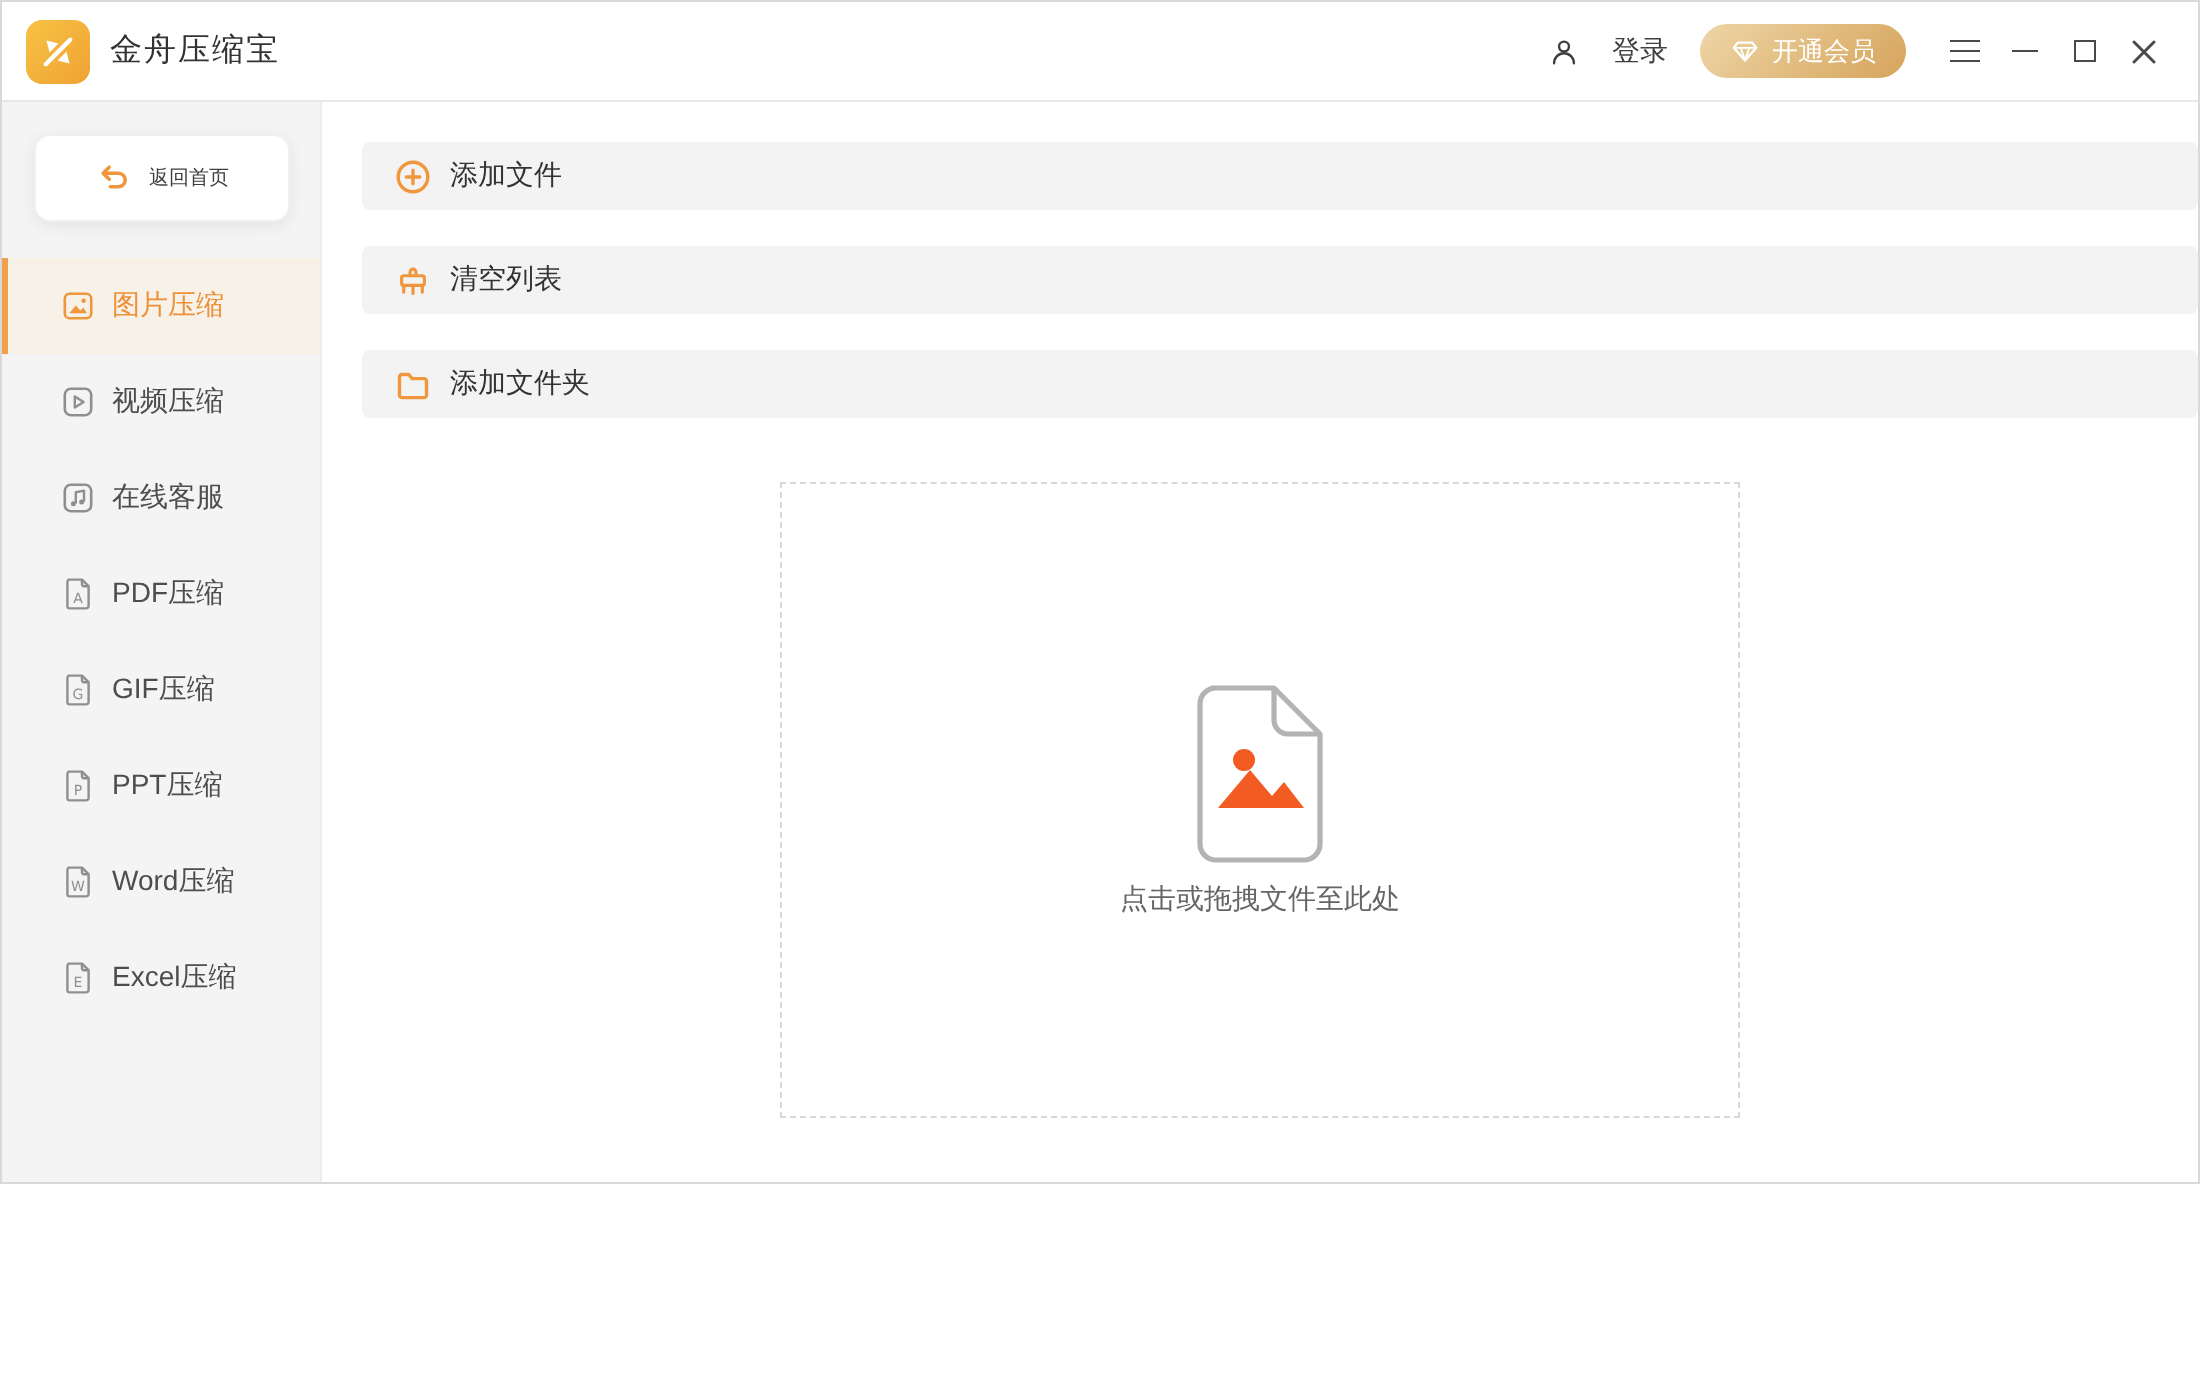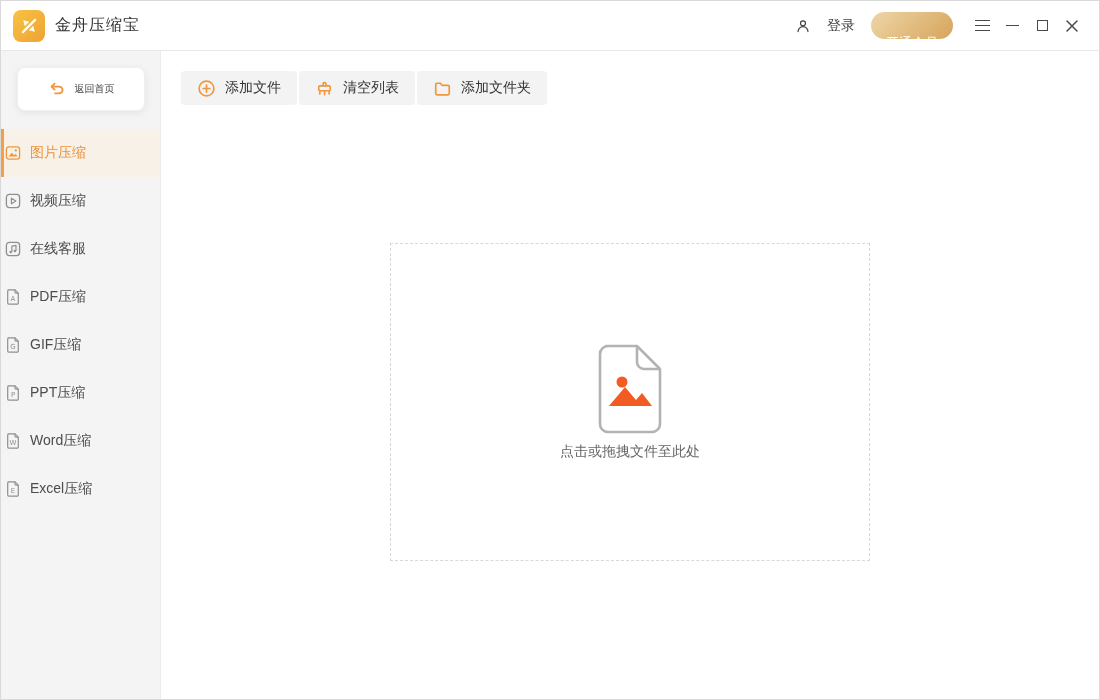--- a/index.html
+++ b/index.html
@@ -1,48 +1,48 @@
 <!DOCTYPE html>
 <html><head>
 <meta charset="utf-8">
 <style>
   * { margin:0; padding:0; box-sizing:border-box; }
   html,body { width:1100px; height:700px; }
   body { font-family:"Liberation Sans","DejaVu Sans",sans-serif; background:#fff; color:#333; }
 
-  .window { width:1100px; height:700px; display:flex; flex-direction:column; border:1px solid #d9d9d9; background:#fff; overflow:hidden; }
+  .window { width:1100px; height:592px; display:flex; flex-direction:column; border:1px solid #d9d9d9; background:#fff; overflow:hidden; }
 
   
   .titlebar { height:50px; flex:0 0 50px; display:flex; align-items:center; background:#fff; border-bottom:1px solid #e8e8e8; padding:0 14px 0 12px; }
   .logo { width:32px; height:32px; border-radius:8px; background:linear-gradient(135deg,#f7c244,#efa233); display:flex; align-items:center; justify-content:center; }
   .app-title { font-size:16px; color:#333; margin-left:10px; letter-spacing:1px; }
   .tb-right { margin-left:auto; display:flex; align-items:center; }
   .login-btn { display:flex; align-items:center; gap:16px; font-size:14px; color:#3f3f3f; cursor:pointer; }
-  .vip-btn { margin-left:16px; display:flex; align-items:center; gap:22px; height:27px; padding:0 15px; border-radius:14px;
-             background:linear-gradient(135deg,#eed6a7,#d6a45b); color:#fff; font-size:13px; cursor:pointer;flex-direction:column; }
+  .vip-btn { margin-left:16px; display:flex; align-items:center; gap:6px; height:27px; padding:0 15px; border-radius:14px;
+             background:linear-gradient(135deg,#eed6a7,#d6a45b); color:#fff; font-size:13px; cursor:pointer; }
   .winctl { display:flex; align-items:center; justify-content:center; width:26px; height:26px; cursor:pointer; margin-left:4px; }
   .menu-btn { margin-left:16px; display:flex; flex-direction:column; justify-content:center; gap:3.5px; }
   .menu-btn i { display:block; width:15px; height:1.6px; background:#4a4a4a; }
   .min-btn i { display:block; width:13px; height:1.6px; background:#4a4a4a; }
   .max-btn i { display:block; width:11px; height:11px; border:1.6px solid #4a4a4a; }
 
   
   .body { flex:1; display:flex; min-height:0; }
   .sidebar { width:160px; flex:0 0 160px; background:#f4f4f5; border-right:1px solid #ececec; display:flex; flex-direction:column; }
   .back-btn { margin:16px; height:44px; width:128px; background:#fff; border:1px solid #f0f0f0; border-radius:8px;
               box-shadow:0 2px 8px rgba(0,0,0,0.07); display:flex; align-items:center; justify-content:center; gap:9px;
               font-size:10px; color:#3f3f3f; cursor:pointer; }
   .nav { margin-top:2px; display:flex; flex-direction:column; }
-  .nav-item { height:48px; display:flex; align-items:center; gap:8px; font-size:14px; color:#4d4d4d;
+  .nav-item { height:48px; display:flex; align-items:center; padding-left:26px; gap:8px; font-size:14px; color:#4d4d4d;
               cursor:pointer; border-left:3px solid transparent; }
   .nav-item.selected { background:#f8f1e7; border-left:3px solid #f0a04a; color:#ec9138; }
   .nav-item .nicon { width:18px; height:18px; display:flex; }
 
   .main { flex:1; display:flex; flex-direction:column; background:#fff; }
-  .toolbar { padding:20px 0 0 20px; display:flex; gap:2px; }
+  .toolbar { padding:20px 0 0 20px; display:flex; gap:18px;flex-direction:column; }
   .tool-btn { display:flex; align-items:center; gap:9px; height:34px; padding:0 16px; background:#f3f3f3; border:none;
               border-radius:4px; font-size:14px; color:#333; cursor:pointer; font-family:inherit; }
 
   .dropzone-wrap { flex:1; display:flex; align-items:center; justify-content:center; }
   .dropzone { width:480px; height:318px; border:1px dashed #d8d8d8; display:flex; flex-direction:column; align-items:center;
               justify-content:center; gap:9px; cursor:pointer; background:#fff; }
   .drop-hint { font-size:14px; color:#666; }
 
   
   .footer { height:42px; flex:0 0 42px; background:#fff; border-top:1px solid #ebebeb; display:flex; align-items:center;

